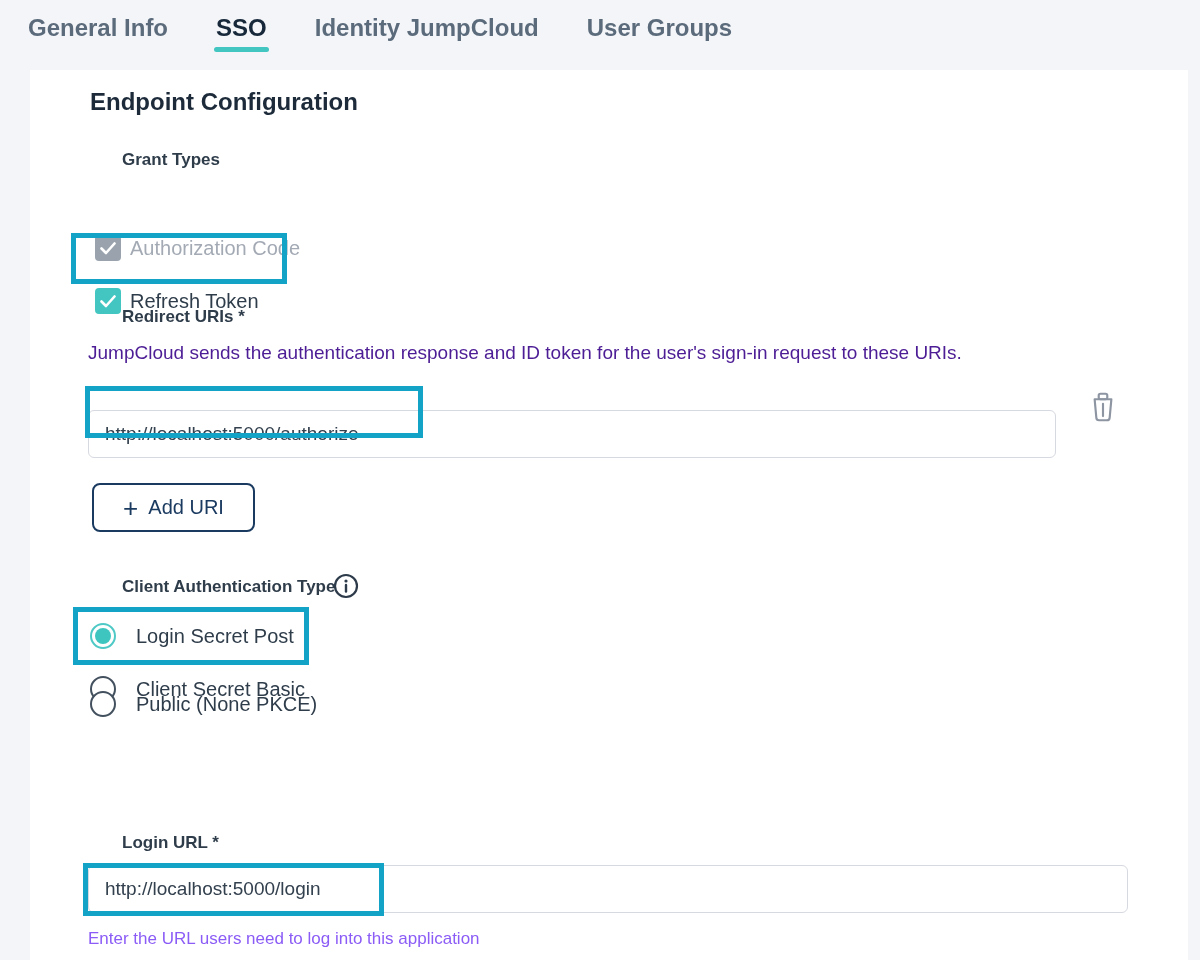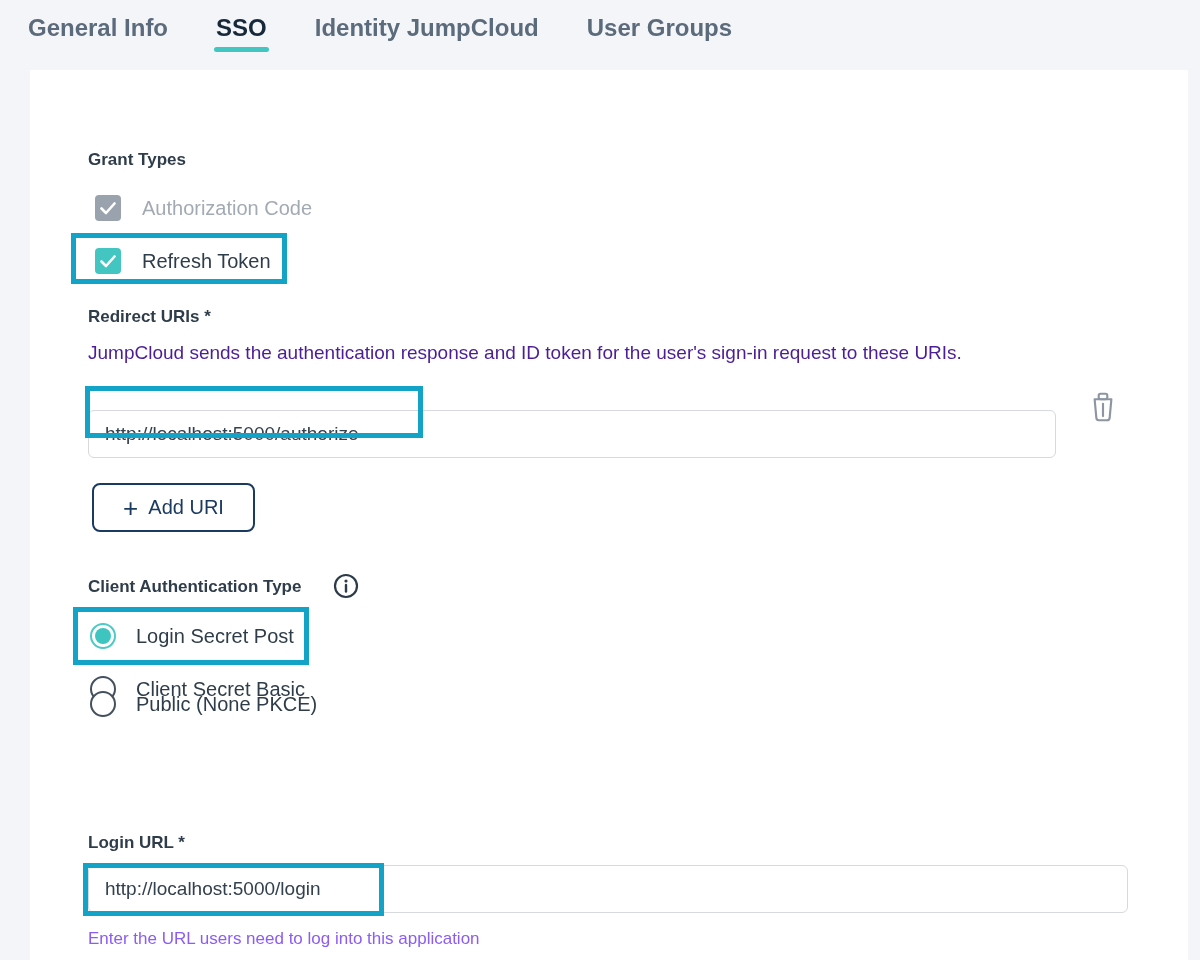--- a/index.html
+++ b/index.html
@@ -29,26 +29,26 @@
   }
 
   
   .card {
     position: absolute; left: 30px; top: 70px; width: 1158px; height: 890px;
     background: #ffffff;
   }
   .abs { position: absolute; }
 
   .h1 { font-size: 24px; font-weight: 700; color: #1c2a3a; }
-  .field-label { font-size: 17px; font-weight: 700; color: #2f3d4b; }
+  .field-label { font-size: 17px; font-weight: 700; color: #2f3d4b; margin-left: 34px; }
   .desc { font-size: 19px; color: #4c1d95; }
   .help { font-size: 17px; color: #8b5cf6; }
 
   
-  .check-row { display: flex; align-items: center; gap: 21px; cursor: pointer; }
+  .check-row { display: flex; align-items: center; gap: 9px; cursor: pointer; margin-top: 40px; }
   .checkbox {
     width: 26px; height: 26px; border-radius: 4px; flex: 0 0 auto;
     display: flex; align-items: center; justify-content: center;
   }
   .checkbox.checked-disabled { background: #9aa3ad; }
   .checkbox.checked-teal { background: #43c6c1; }
   .check-label { font-size: 20px; color: #2f3d4b; }
   .check-label.disabled { color: #a3aab4; }
 
   
@@ -102,20 +102,21 @@
     <div class="tab">
       <span>Identity JumpCloud</span>
     </div>
     <div class="tab">
       <span>User Groups</span>
     </div>
   </nav>
 
   <main class="card">
 
+    <h1 class="h1 abs" style="left:60px; top:18px;">Endpoint Configuration</h1>
 
     <div class="field-label abs" style="left:58px; top:80px;">Grant Types</div>
 
     <div class="check-row abs" style="left:65px; top:125px;">
       <span class="checkbox checked-disabled">
         <svg width="16" height="13" viewBox="0 0 16 13">
           <polyline points="1.5,6.5 6,11 14.5,1.5" fill="none" stroke="#ffffff" stroke-width="2.6" stroke-linecap="round" stroke-linejoin="round"></polyline>
         </svg>
       </span>
       <span class="check-label disabled">Authorization Code</span>

